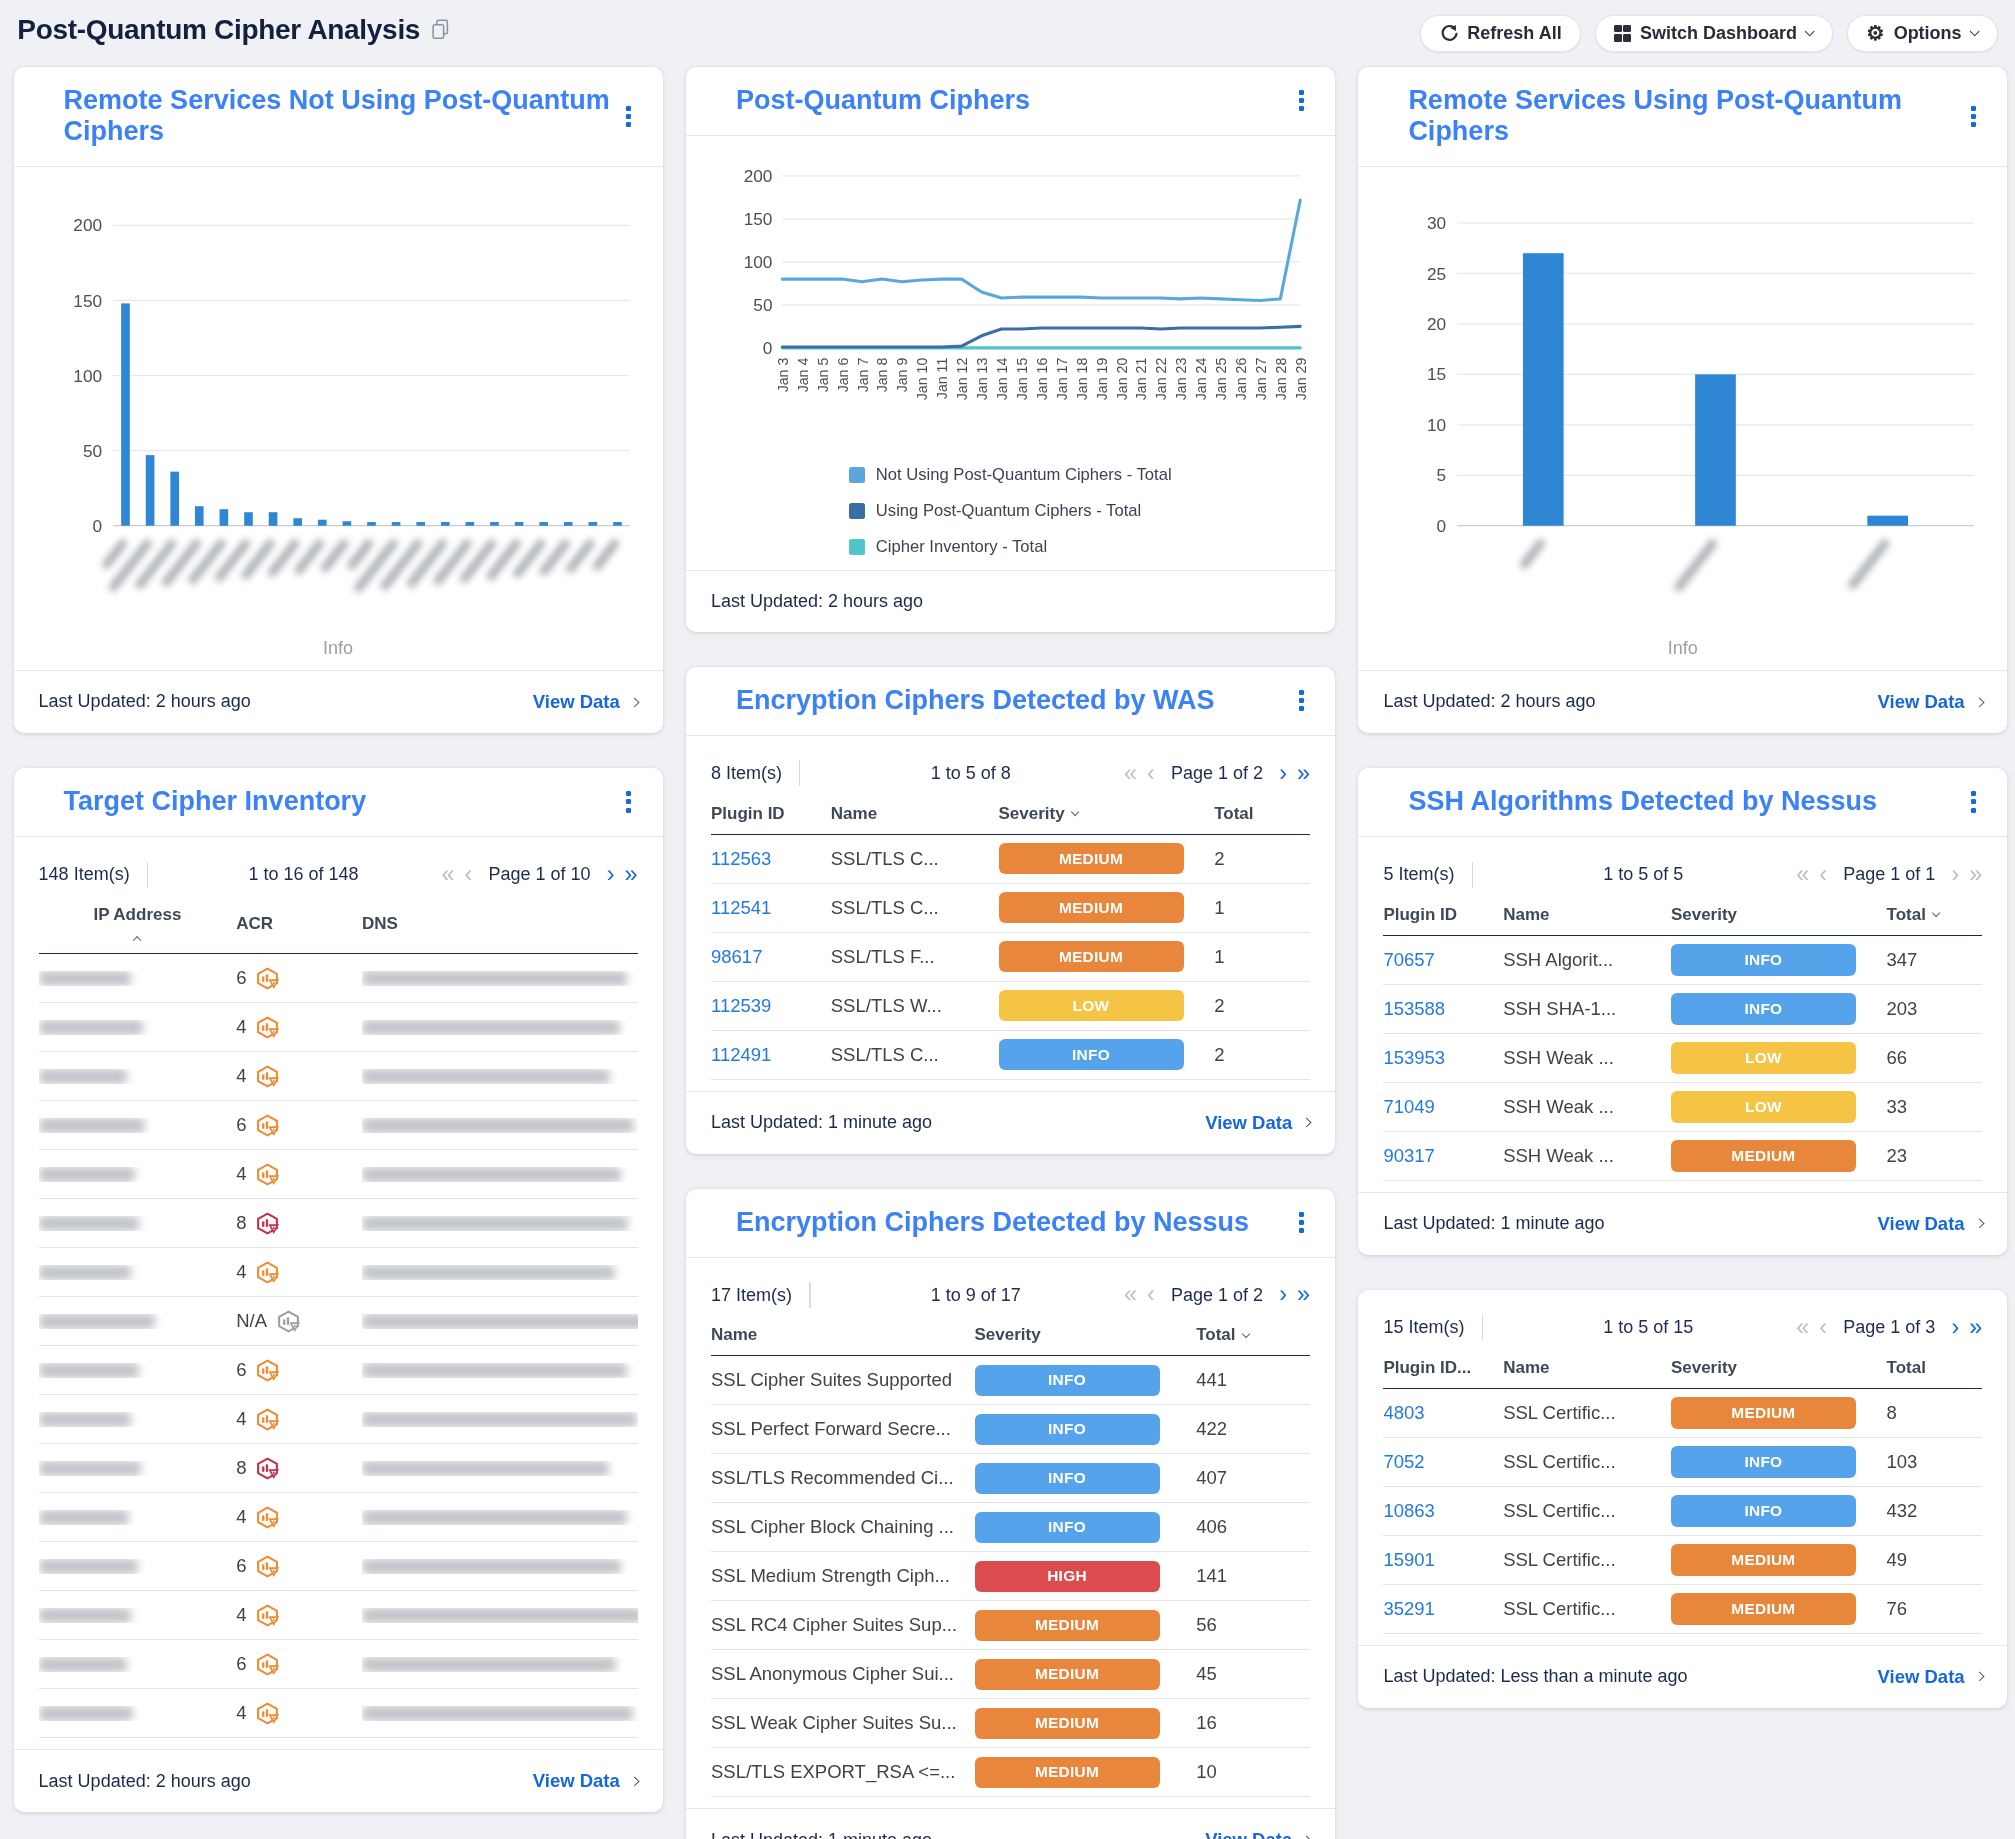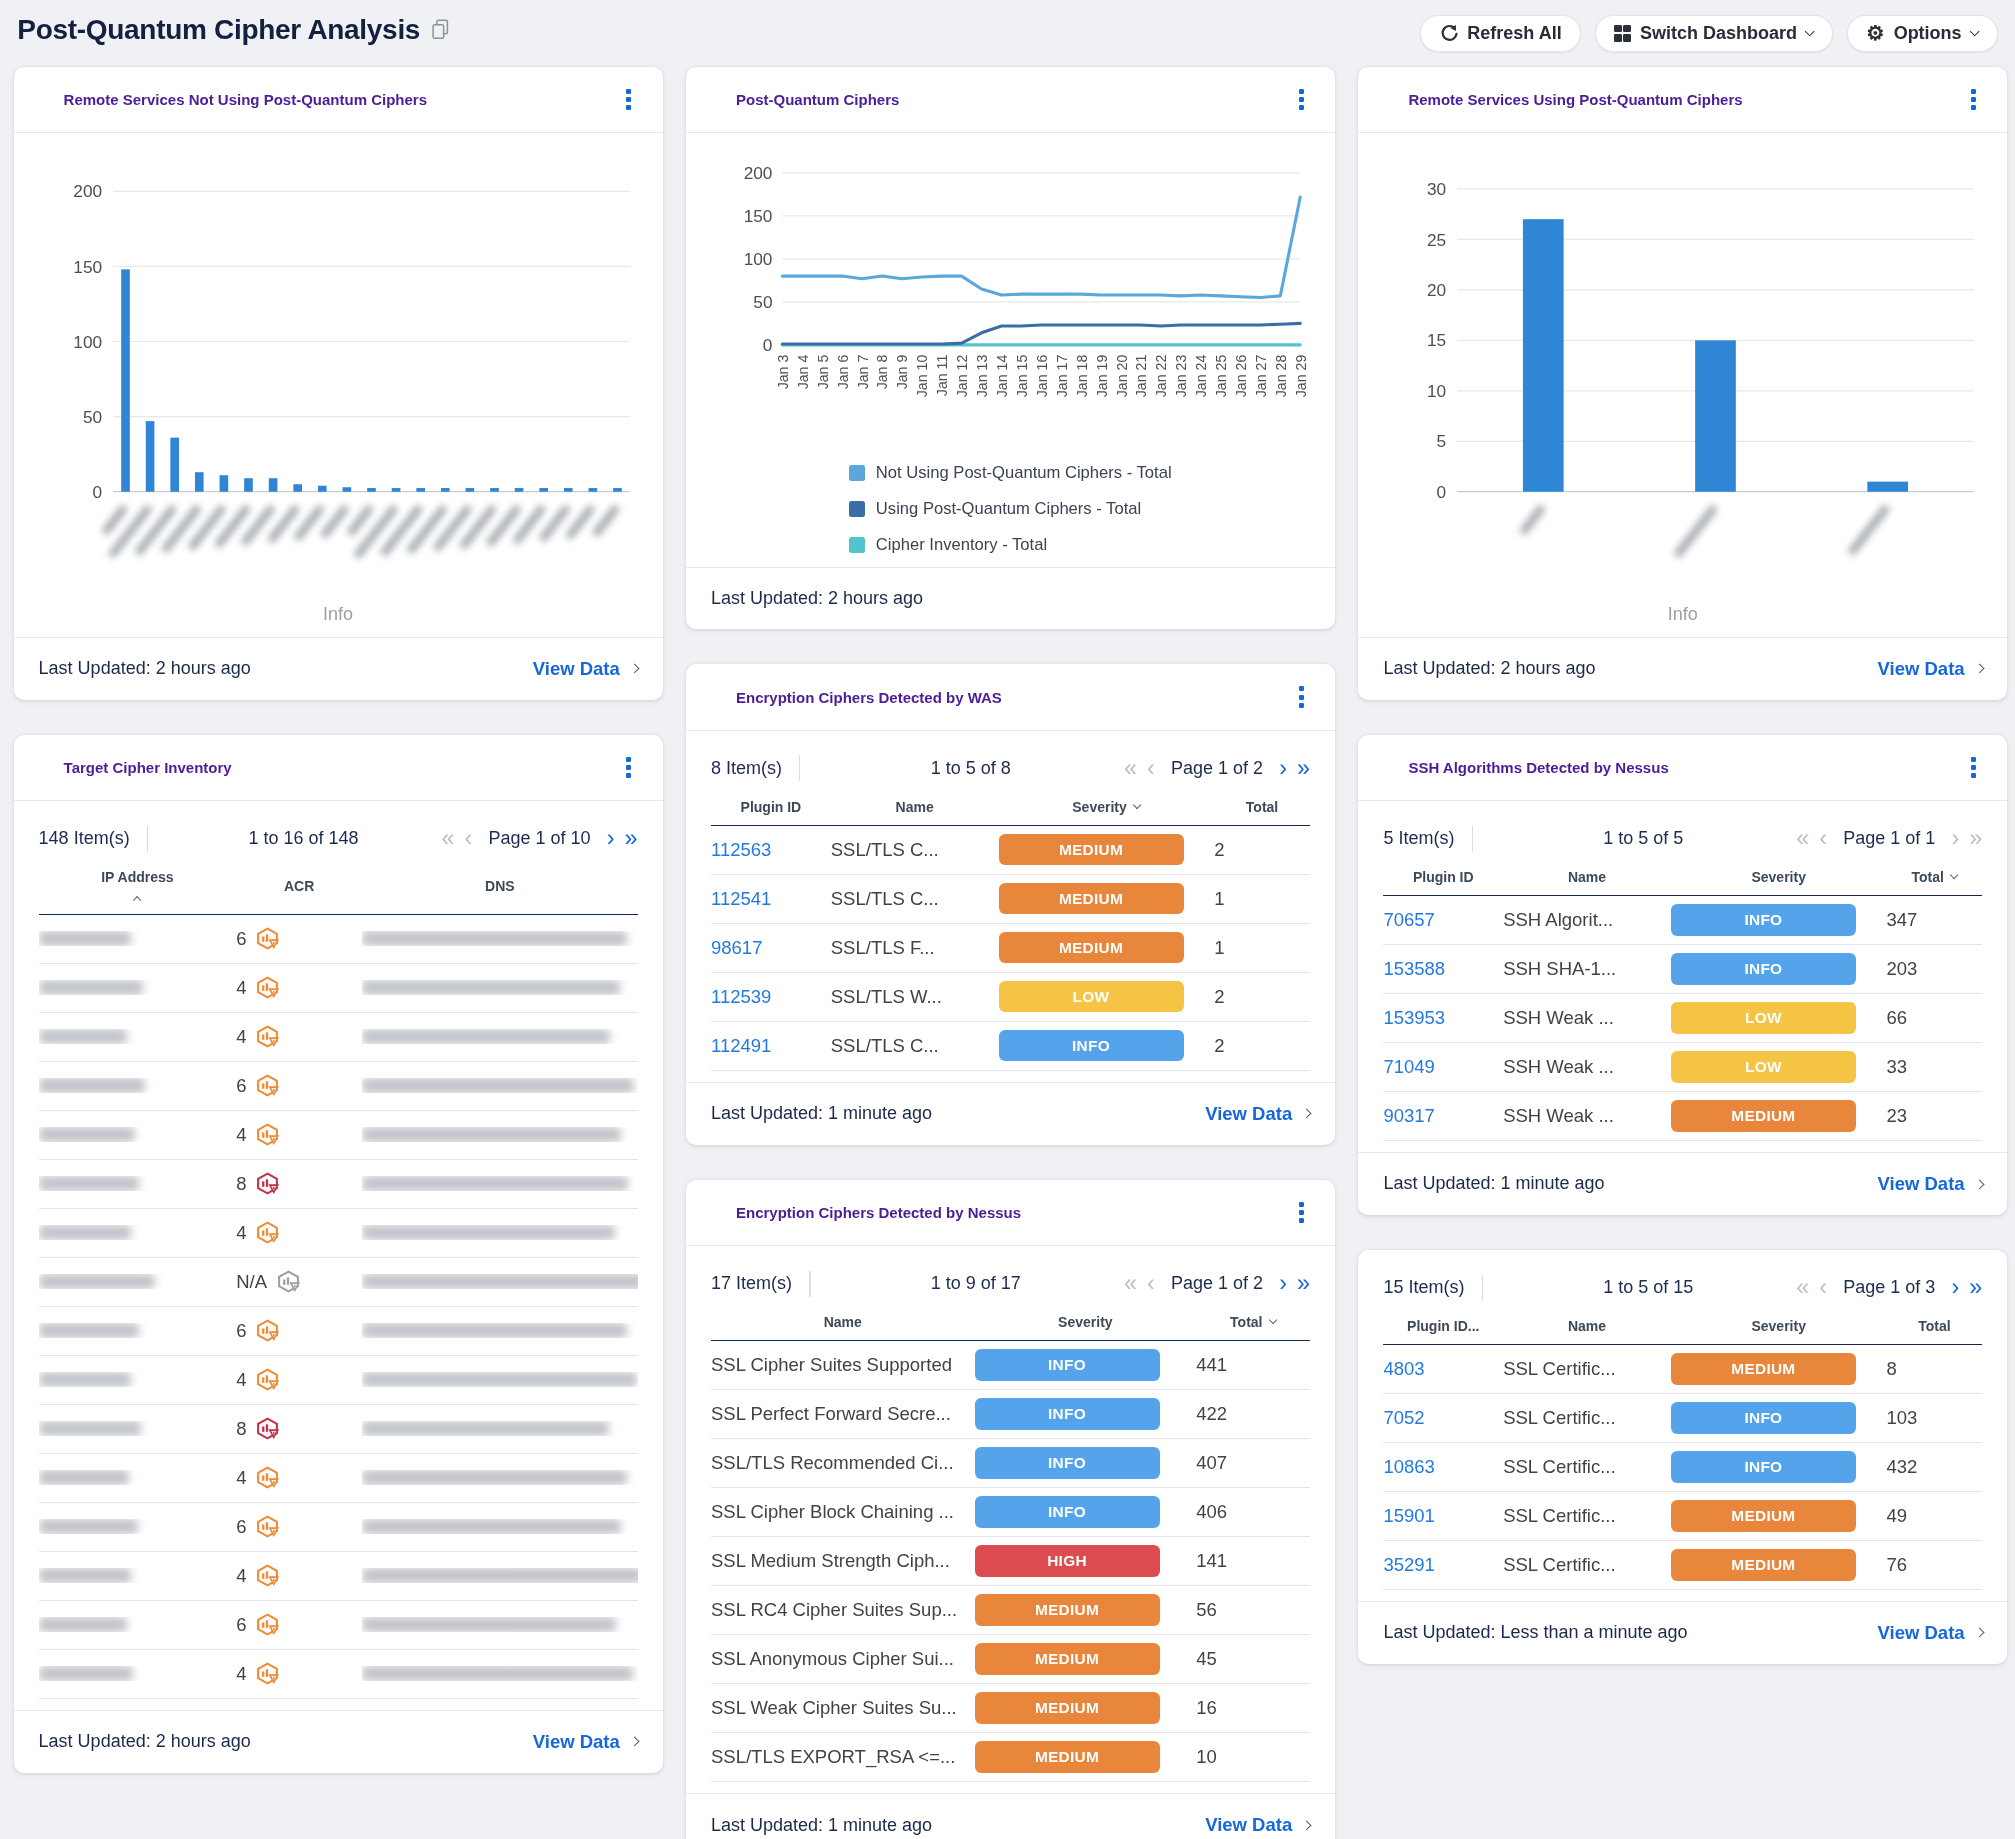--- a/index.html
+++ b/index.html
@@ -30,42 +30,42 @@
 
   
   .grid { display: grid; grid-template-columns: 1fr 1fr 1fr; gap: 35px 23.4px; padding: 5px 13.6px 27px; align-items: start; }
   .gcol { display: flex; flex-direction: column; gap: 35px; }
 
   
   .card { background: #fff; border-radius: 10px; overflow: hidden;
           box-shadow: 0 0.6px 2.5px rgba(25,35,60,.10), 0 1.8px 7.4px rgba(25,35,60,.06); }
   .card-head { display: flex; align-items: center; justify-content: space-between;
                padding: 18.5px 25px; border-bottom: 1.2px solid #e5e7eb; }
-  .card-head h2 { font-size: 15px; font-weight: 700; color: #4c1d95; padding-left: 25px; }
+  .card-head h2 { font-size: 27px; font-weight: 700; color: #3b82f6; padding-left: 25px; }
   .kebab { display: flex; flex-direction: column; gap: 3.1px; padding: 3.7px 6.2px; cursor: pointer; }
   .kebab i { width: 5px; height: 5px; background: #1668da; border-radius: 1.2px; }
   .card-body { padding: 16px 25px 11px; }
   .card-foot { display: flex; align-items: center; justify-content: space-between;
                border-top: 1.2px solid #e5e7eb; padding: 20px 25px; font-size: 18px; color: #1b2a4a; }
   .viewdata { display: flex; align-items: center; gap: 11px; color: #1668da; font-weight: 700; font-size: 18.5px; cursor: pointer; }
   .chev-right { display: inline-block; width: 6.8px; height: 6.8px;
                 border-right: 1.8px solid #454b54; border-bottom: 1.8px solid #454b54; transform: rotate(-45deg); }
 
   
   .toolbar { display: flex; align-items: center; font-size: 18px; color: #1d2b4f; padding: 8.6px 0 17.3px; }
   .vdiv { width: 1.2px; height: 26px; background: #d8dbe0; margin: 0 17.3px; }
   .range { margin: 0 auto; }
   .pager { display: flex; align-items: center; gap: 10px; }
   .pg { font-size: 23.4px; line-height: 1; color: #b9bfc9; user-select: none; cursor: default; }
   .pg.on { color: #1668da; cursor: pointer; }
   .pgtext { margin: 0 6.2px; }
 
   
   .thead { display: flex; padding-bottom: 10px; border-bottom: 1.8px solid #14294b; }
-  .th { display: flex; align-items: center; gap: 7.4px; font-size: 14px; font-weight: 700; color: #3e4958; justify-content: center; }
+  .th { display: flex; align-items: center; gap: 7.4px; font-size: 17px; font-weight: 700; color: #3e4958; }
   .sort { display: inline-block; width: 6.2px; height: 6.2px;
           border-right: 1.8px solid #5a6270; border-bottom: 1.8px solid #5a6270; }
   .sort.desc { transform: rotate(45deg); margin-top: -3.7px; }
   .sort.asc  { transform: rotate(-135deg); margin-top: 5px; }
   .trow { display: flex; align-items: center; height: 49px; border-bottom: 1.2px solid #e2e5e9; }
   .td { font-size: 18.5px; color: #3f4347; white-space: nowrap; overflow: hidden; }
   .tlink { color: #2479df; cursor: pointer; }
   .badge { display: block; width: 185px; max-width: 95%; text-align: center; padding: 6.8px 0;
            border-radius: 6.2px; color: #fff; font-size: 15.4px; font-weight: 700; letter-spacing: 0.3px; }
   .blur-blob { height: 15px; border-radius: 4.3px; background: #b0b4ba; filter: blur(4.3px); opacity: .8; }

